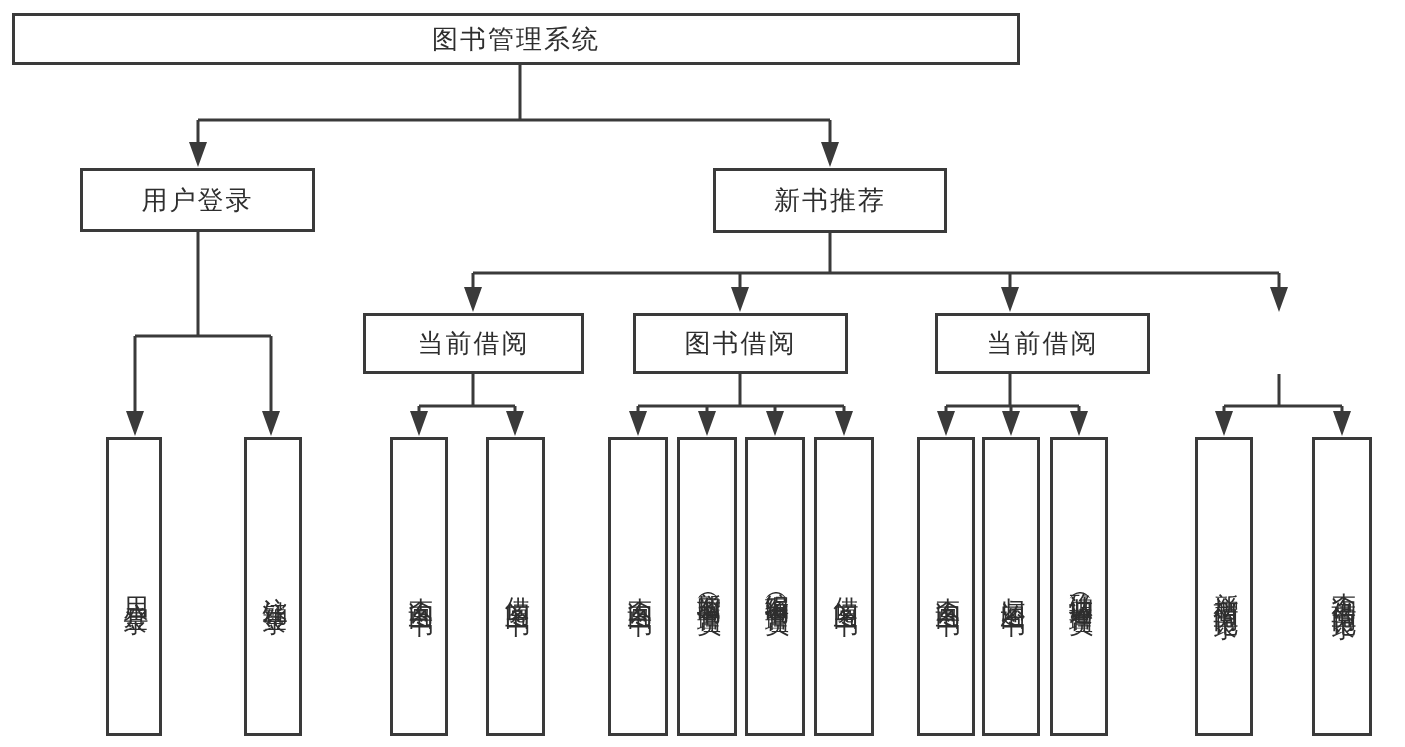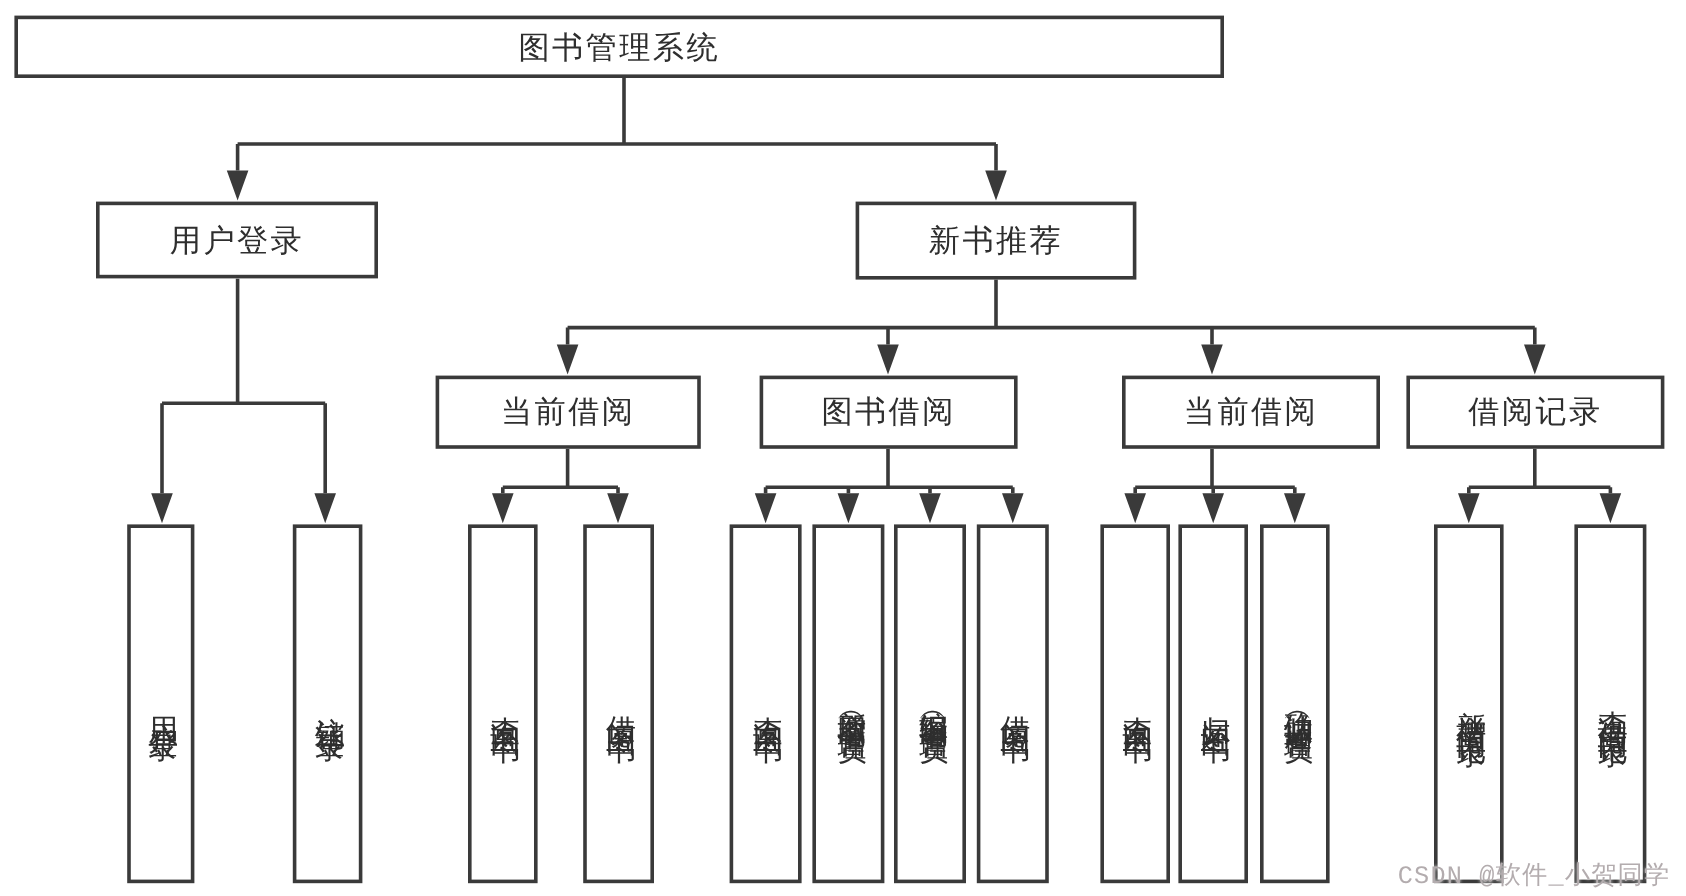--- a/index.html
+++ b/index.html
@@ -124,23 +124,20 @@
 
   <div class="box hbox n-rec">
     <span>当前借阅</span>
   </div>
   <div class="box hbox n-bor">
     <span>图书借阅</span>
   </div>
   <div class="box hbox n-cur">
     <span>当前借阅</span>
   </div>
-  <div class="box hbox n-recd">
-    <span>借阅记录</span>
-  </div>
 
   <div class="box leaf n-a1">
     <span>用户登录</span>
   </div>
   <div class="box leaf n-a2">
     <span>注销登录</span>
   </div>
 
   <div class="box leaf n-b1">
     <span>查询图书</span>
@@ -172,15 +169,14 @@
     <span class="long">确认归还（管理员）</span>
   </div>
 
   <div class="box leaf n-e1">
     <span>新增借阅记录</span>
   </div>
   <div class="box leaf n-e2">
     <span>查询借阅记录</span>
   </div>
 
-  <div id="watermark">CSDN @软件_小贺同学</div>
 
 </div>
 
 </body></html>

